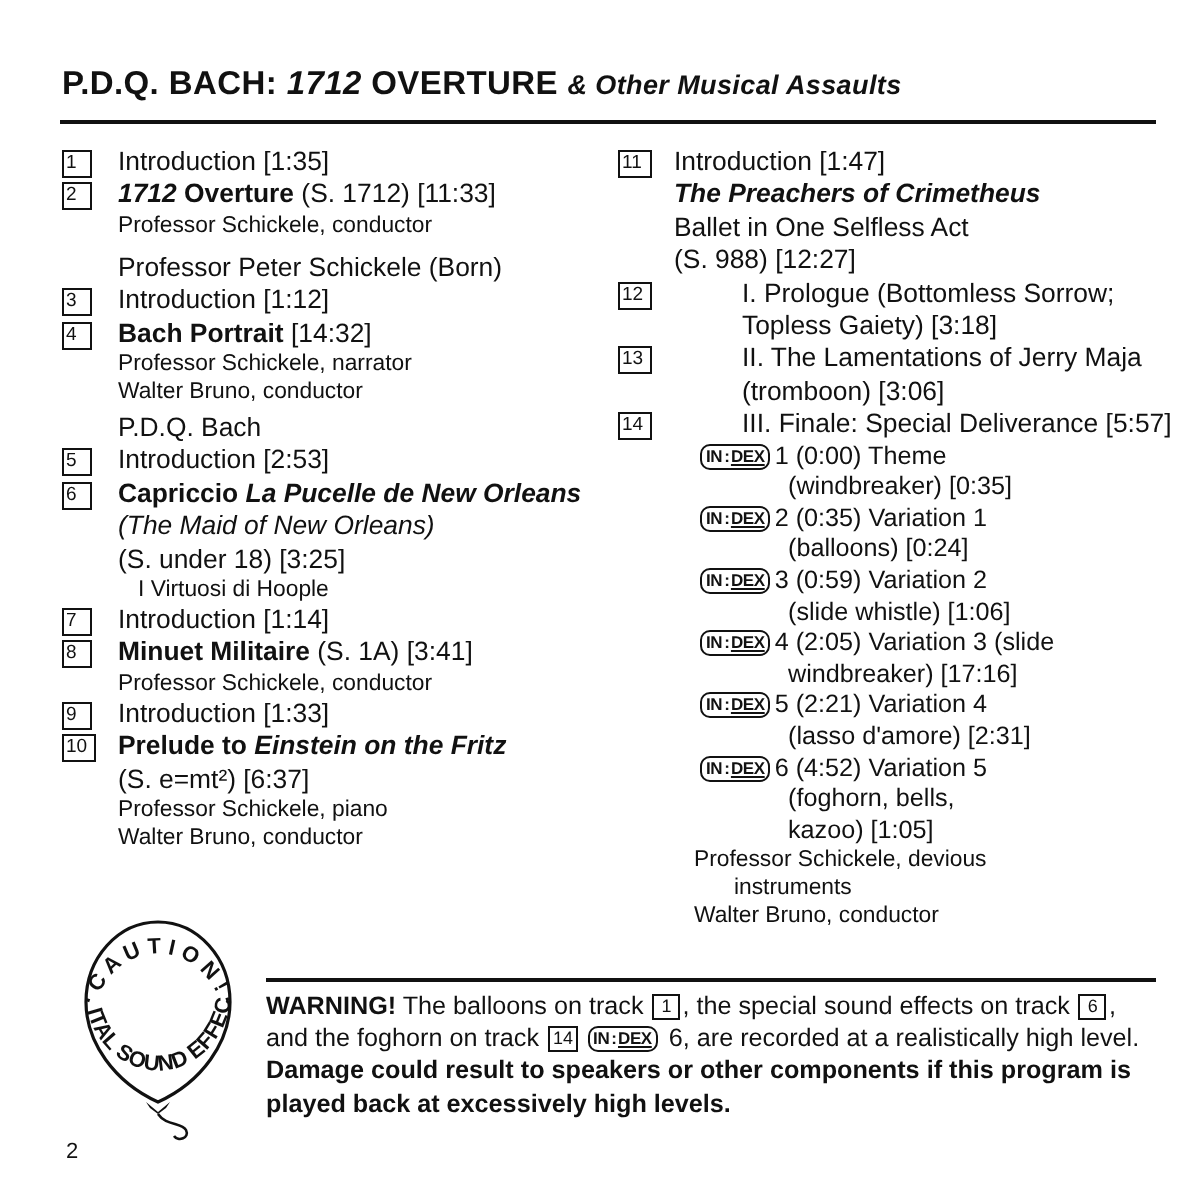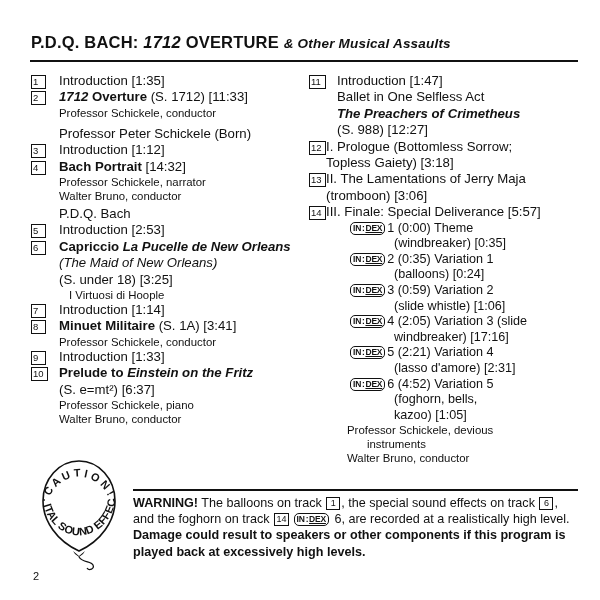--- a/index.html
+++ b/index.html
@@ -52,21 +52,21 @@
     position: relative;
     display: block;
     min-height: 16px;
     line-height: 16.4px;
     font-size: 13.2px;
   }
   .row-body {
     display: block;
     padding-left: 28px;
   }
-  .row-body.deep { padding-left: 17px; }
+  .row-body.deep { padding-left: 62px; }
 
   
   .tnum {
     position: absolute;
     left: 0;
     top: 2px;
     display: inline-block;
     min-width: 11px;
     height: 12px;
     line-height: 12px;
@@ -288,24 +288,24 @@
 </div>
 
 <div class="column" id="col-right">
 
   <div class="row">
     <span class="tnum wide">11</span>
     <span class="row-body">Introduction  [1:47]</span>
   </div>
 
   <div class="row">
+    <span class="row-body bi">The Preachers of Crimetheus</span>
+  </div>
+  <div class="row">
     <span class="row-body">Ballet in One Selfless Act</span>
-  </div>
-  <div class="row">
-    <span class="row-body bi">The Preachers of Crimetheus</span>
   </div>
   <div class="row">
     <span class="row-body">(S. 988) [12:27]</span>
   </div>
 
   <div class="row">
     <span class="tnum wide">12</span>
     <span class="row-body deep">I. Prologue (Bottomless Sorrow;</span>
   </div>
   <div class="row">

